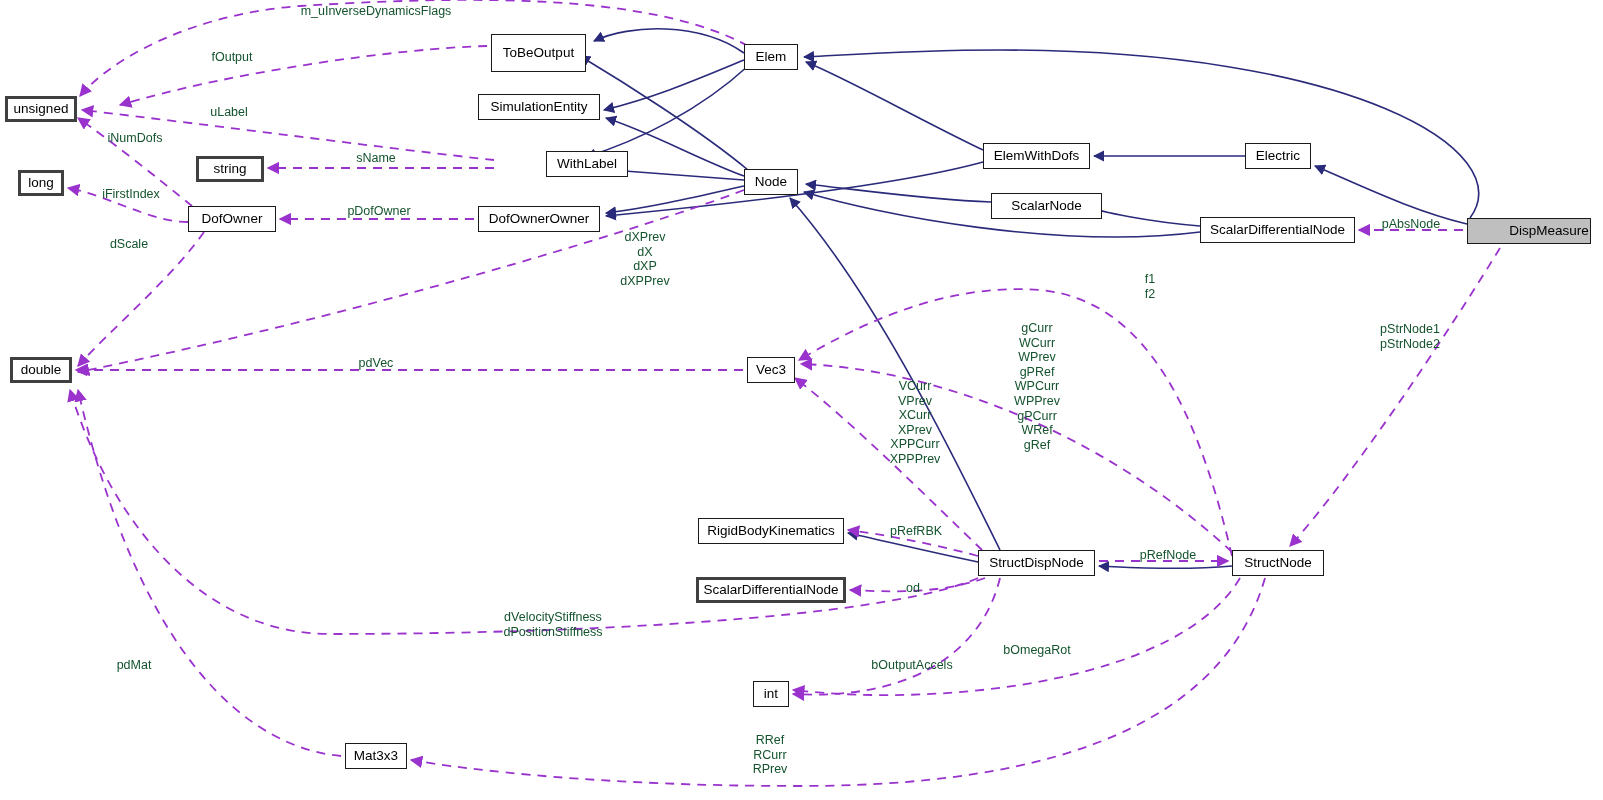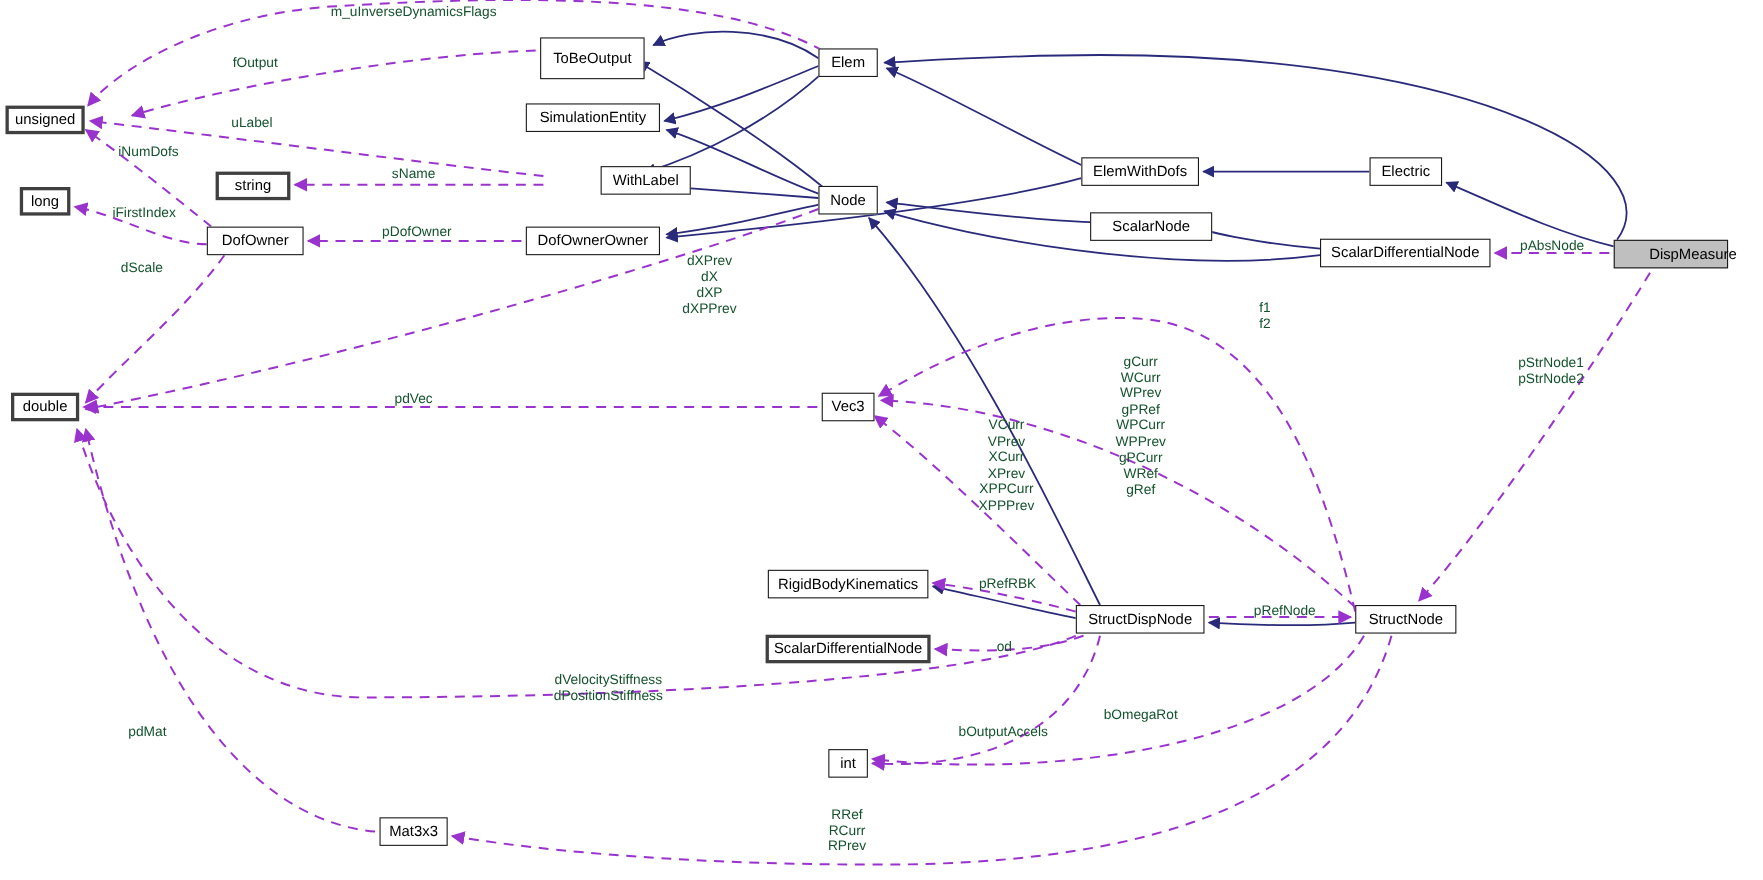--- a/index.html
+++ b/index.html
@@ -128,21 +128,21 @@
       <div class="node-box solid" style="left: 491px; top: 34px; width: 95px; height: 38px;">ToBeOutput</div>
       <div class="node-box solid" style="left: 478px; top: 94px; width: 122px; height: 26px;">SimulationEntity</div>
       <div class="node-box solid" style="left: 498px; top: 151px; width: 82px; height: 26px; margin-left: 48px;">WithLabel</div>
       <div class="node-box solid" style="left: 478px; top: 206px; width: 122px; height: 26px;">DofOwnerOwner</div>
       <div class="node-box solid" style="left: 744px; top: 44px; width: 54px; height: 26px;">Elem</div>
       <div class="node-box solid" style="left: 744px; top: 169px; width: 54px; height: 26px;">Node</div>
       <div class="node-box solid" style="left: 983px; top: 143px; width: 107px; height: 26px;">ElemWithDofs</div>
       <div class="node-box solid" style="left: 991px; top: 193px; width: 111px; height: 26px;">ScalarNode</div>
       <div class="node-box solid" style="left: 1245px; top: 143px; width: 66px; height: 26px;">Electric</div>
       <div class="node-box solid" style="left: 1200px; top: 217px; width: 155px; height: 26px;">ScalarDifferentialNode</div>
-      <div class="node-box current" style="left: 1467px; top: 218px; width: 104px; height: 26px; padding-left: 40px;">DispMeasure</div>
+      <div class="node-box current" style="left: 1467px; top: 218px; width: 124px; height: 26px; padding-left: 40px;">DispMeasure</div>
       <div class="node-box solid" style="left: 747px; top: 357px; width: 48px; height: 26px;">Vec3</div>
       <div class="node-box solid" style="left: 698px; top: 518px; width: 146px; height: 26px;">RigidBodyKinematics</div>
       <div class="node-box thin" style="left: 696px; top: 577px; width: 150px; height: 26px;">ScalarDifferentialNode</div>
       <div class="node-box solid" style="left: 978px; top: 550px; width: 117px; height: 26px;">StructDispNode</div>
       <div class="node-box solid" style="left: 1232px; top: 550px; width: 92px; height: 26px;">StructNode</div>
       <div class="node-box solid" style="left: 753px; top: 681px; width: 36px; height: 26px;">int</div>
       <div class="node-box solid" style="left: 345px; top: 743px; width: 62px; height: 26px;">Mat3x3</div>
     </div>
   <div id="labels-layer">
       <div class="edge-label" style="left: 376px; top: 11px;">m_uInverseDynamicsFlags</div>

